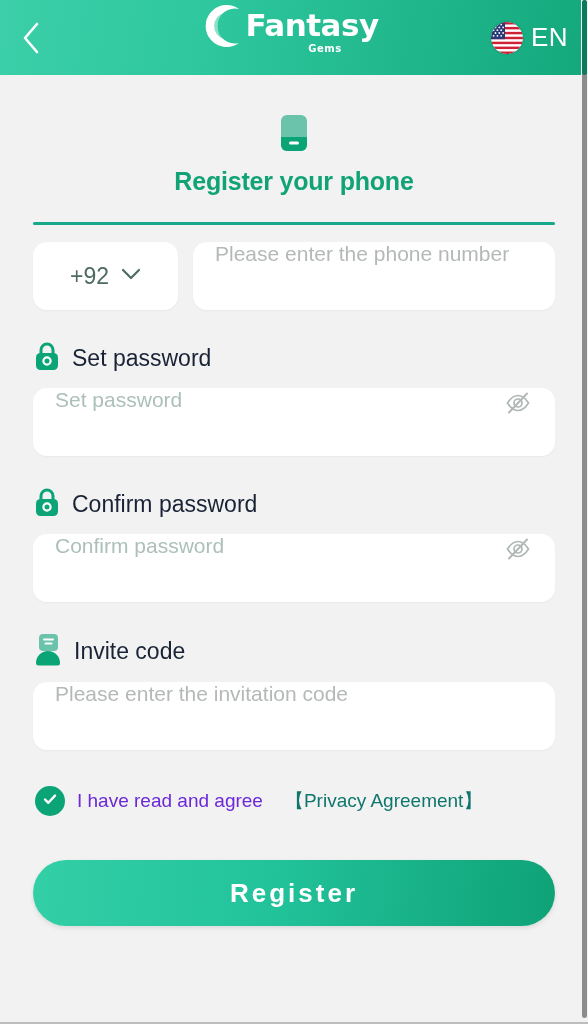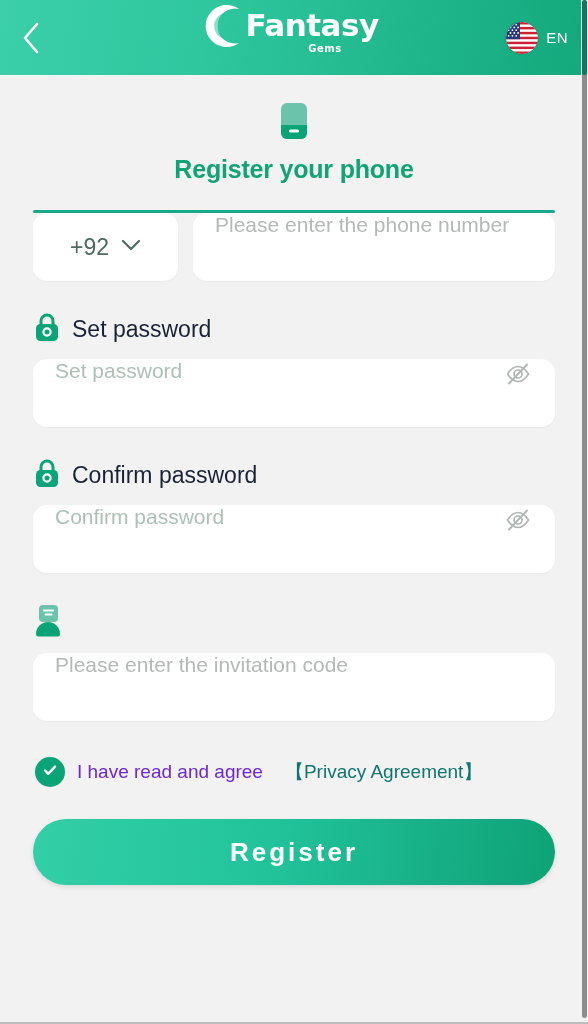--- a/index.html
+++ b/index.html
@@ -96,28 +96,28 @@
     z-index: 3;
   }
   .flag {
     width: 32px; height: 32px;
     border-radius: 50%;
     overflow: hidden;
     flex: 0 0 auto;
     box-shadow: 0 0 2px rgba(0,0,0,.25);
   }
   .lang-label {
-    font-size: 15px;
+    font-size: 26px;
     color: #ffffff;
     letter-spacing: 0.5px;
   }
 
   
   .content {
-    padding: 0 33px;
+    padding: 12px 33px;
   }
 
   .title-block {
     display: flex;
     flex-direction: column;
     align-items: center;
     padding-top: 26px;
   }
   .title-icon { margin-bottom: 10px; }
   .page-title {
@@ -142,20 +142,21 @@
     margin-bottom: 12px;
   }
   .field-label-text {
     font-size: 23px;
     color: #1a2236;
   }
 
   .row-inputs {
     display: flex;
     gap: 15px;
+    margin-top: 17px;
   }
 
   .cc-select {
     width: 145px;
     height: 68px;
     background: #fff;
     border-radius: 14px;
     display: flex;
     align-items: center;
     justify-content: center;
@@ -434,20 +435,21 @@
     <div class="field-label">
       <span>
         <svg width="30" height="34" viewBox="0 0 30 34">
           <rect x="6" y="2" width="19" height="17" rx="4" fill="#6cc3ab"></rect>
           <rect x="10" y="6.5" width="11" height="2" rx="1" fill="#ffffff"></rect>
           <rect x="11.5" y="10.5" width="8" height="2" rx="1" fill="#ffffff"></rect>
           <path d="M3 31 c0 -7 5.4 -12 12 -12 c6.6 0 12 5 12 12 a2.5 2.5 0 0 1 -2.5 2.5
                    h-19 A2.5 2.5 0 0 1 3 31 Z" fill="#0ba477"></path>
         </svg>
       </span>
+      <span class="field-label-text">Invite code</span>
     </div>
 
     <div class="input-box wide">
       <input type="text" placeholder="Please enter the invitation code" style="">
     </div>
 
     <div class="agreement">
       <span class="checkbox">
         <span>
           <svg width="18" height="18" viewBox="0 0 18 18">

